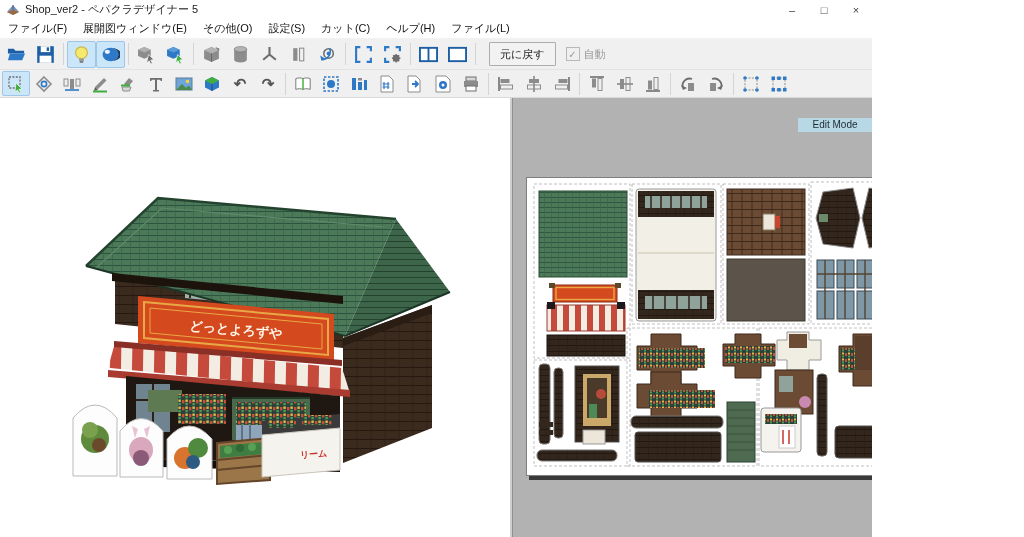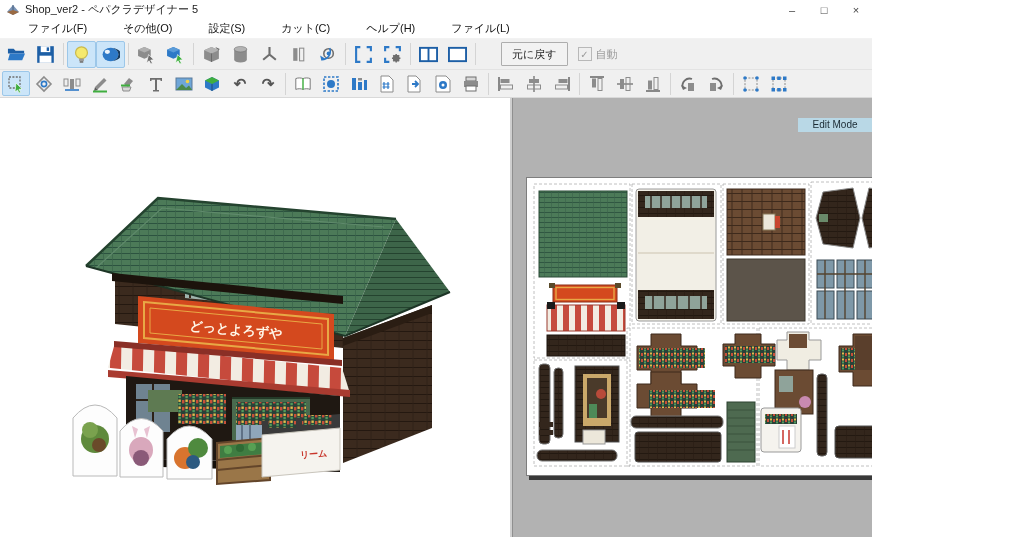--- a/index.html
+++ b/index.html
@@ -7,34 +7,34 @@
   .win{width:872px;height:537px;display:flex;flex-direction:column;background:#fff;}
 
   
   .titlebar{height:19px;display:flex;align-items:center;background:#fff;font-size:11px;color:#222;flex:0 0 auto;}
   .titlebar .appicon{width:14px;height:14px;margin:0 5px 0 6px;flex:0 0 auto;}
   .titlebar .title{flex:1;white-space:nowrap;overflow:hidden;}
   .winbtn{width:32px;height:19px;display:flex;align-items:center;justify-content:center;font-size:11px;color:#444;cursor:default;}
 
   
   .menubar{height:19px;display:flex;align-items:center;background:#fff;font-size:11px;color:#111;flex:0 0 auto;border-bottom:1px solid #f2f2f2;}
-  .mi{padding:2px 8px;white-space:nowrap;margin-left:20px;}
+  .mi{padding:2px 8px;white-space:nowrap;}
 
   
   .toolbar{background:#f0f0f0;display:flex;align-items:center;flex:0 0 auto;padding-left:2px;}
   .tb1{height:30px;border-bottom:1px solid #e3e3e3;}
   .tb2{height:27px;border-bottom:1px solid #d9d9d9;}
   .tbtn{width:27px;height:25px;display:flex;align-items:center;justify-content:center;border:1px solid transparent;border-radius:2px;flex:0 0 auto;}
   .tb2 .tbtn{width:26px;height:23px;}
   .tbtn svg{width:19px;height:19px;display:block;}
   .tb2 .tbtn svg{width:18px;height:18px;}
   .tbtn.active{background:#cbe5f9;border-color:#9cc7e9;}
   .sep{width:1px;height:22px;background:#d4d4d4;margin:0 3px;flex:0 0 auto;}
   .glyphbtn{font-size:15px;color:#555;font-weight:bold;line-height:1;}
-  .undo-btn{margin-left:22px;height:22px;padding:0 10px;background:#f2f2f2;border:1px solid #adadad;font-size:11px;color:#222;display:flex;align-items:center;border-radius:1px;}
+  .undo-btn{margin-left:10px;height:22px;padding:0 10px;background:#f2f2f2;border:1px solid #adadad;font-size:11px;color:#222;display:flex;align-items:center;border-radius:1px;}
   .chk{display:flex;align-items:center;margin-left:10px;font-size:11px;color:#9a9a9a;}
   .chk .box{width:12px;height:12px;border:1px solid #b8b8b8;background:#efefef;margin-right:4px;display:flex;align-items:center;justify-content:center;font-size:10px;color:#9a9a9a;}
 
   
   .main{flex:1;display:flex;min-height:0;}
   .pane3d{width:510px;background:#ffffff;position:relative;flex:0 0 auto;overflow:hidden;}
   .splitter{width:2px;background:#cfcfcf;flex:0 0 auto;}
   .pane2d{flex:1;background:#b2b2b2;position:relative;overflow:hidden;border-left:1px solid #8f8f8f;}
   .editmode{position:absolute;top:20px;right:0;width:74px;height:14px;background:#b9d8e6;color:#1b2a33;font-size:10px;text-align:center;line-height:14px;}
   .page{position:absolute;left:13px;top:79px;width:481px;height:297px;background:#fff;border:1px solid #7e7e7e;box-shadow:3px 4px 0 rgba(35,35,35,.85);}
@@ -53,20 +53,21 @@
       <path d="M7 2v5" stroke="#46607f" stroke-width="1"></path>
     </svg>
     <div class="title">Shop_ver2 - ペパクラデザイナー 5</div>
     <div class="winbtn">–</div>
     <div class="winbtn">□</div>
     <div class="winbtn">×</div>
   </div>
 
   <div class="menubar">
     <span class="mi">ファイル(F)</span>
+    <span class="mi">展開図ウィンドウ(E)</span>
     <span class="mi">その他(O)</span>
     <span class="mi">設定(S)</span>
     <span class="mi">カット(C)</span>
     <span class="mi">ヘルプ(H)</span>
     <span class="mi">ファイル(L)</span>
   </div>
 
   <div class="toolbar tb1">
     <div class="tbtn">
       <svg viewBox="0 0 20 16">

